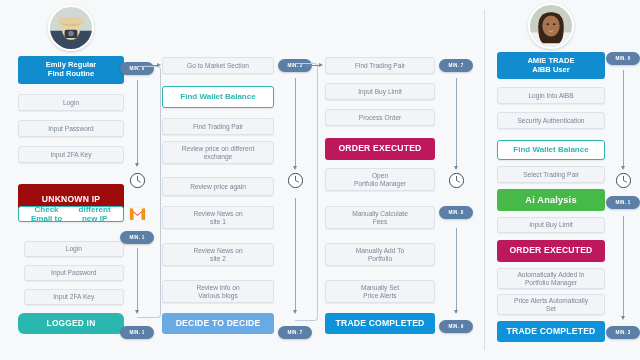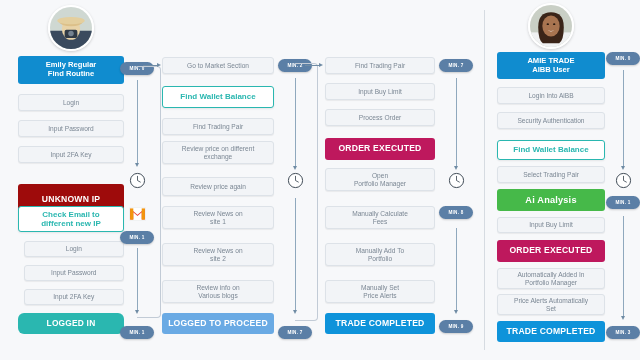--- a/index.html
+++ b/index.html
@@ -124,21 +124,21 @@
       </div>
     <div class="box b-plain" style="top:120px; height:17px;">
       <span>Input Password</span>
       </div>
     <div class="box b-plain" style="top:146px; height:17px;">
       <span>Input 2FA Key</span>
       </div>
     <div class="box b-darkred" style="top:170px; height:32px;margin-top:14px;">
       <span>UNKNOWN IP</span>
       </div>
-    <div class="box b-outline" style="top:206px; height:26px; flex-direction:column;">
+    <div class="box b-outline" style="top:206px; height:16px; flex-direction:row;">
       <span>Check Email to</span>
       <span>different new IP</span>
       </div>
     <div class="box b-plain" style="top:241px; height:16px; left:6px; width:94%;">
       <span>Login</span>
       </div>
     <div class="box b-plain" style="top:265px; height:16px; left:6px; width:94%;">
       <span>Input Password</span>
       </div>
     <div class="box b-plain" style="top:289px; height:16px; left:6px; width:94%;">
@@ -194,21 +194,21 @@
       </div>
     <div class="box b-plain" style="top:243px; height:23px; flex-direction:column;">
       <span>Review News on</span>
       <span>site 2</span>
       </div>
     <div class="box b-plain" style="top:280px; height:23px; flex-direction:column;">
       <span>Review info on</span>
       <span>Various blogs</span>
       </div>
     <div class="box b-lightblue" style="top:313px; height:21px;">
-      <span>LOGGED TO PROCEED</span>
+      <span>DECIDE TO DECIDE</span>
       </div>
   </div>
 
   <div class="harrow-line" style="left:143px; top:65px; width:15px;"></div>
   <div class="harrow-head" style="left:157px; top:62.5px;"></div>
 
   <div class="lane lane-2">
     <div class="badge" style="left:2px; top:59px;">MIN. 2</div>
     <div class="vline" style="left:19px; top:78px; height:88px;"></div>
     <div class="varrow" style="left:16.5px; top:166px;"></div>

